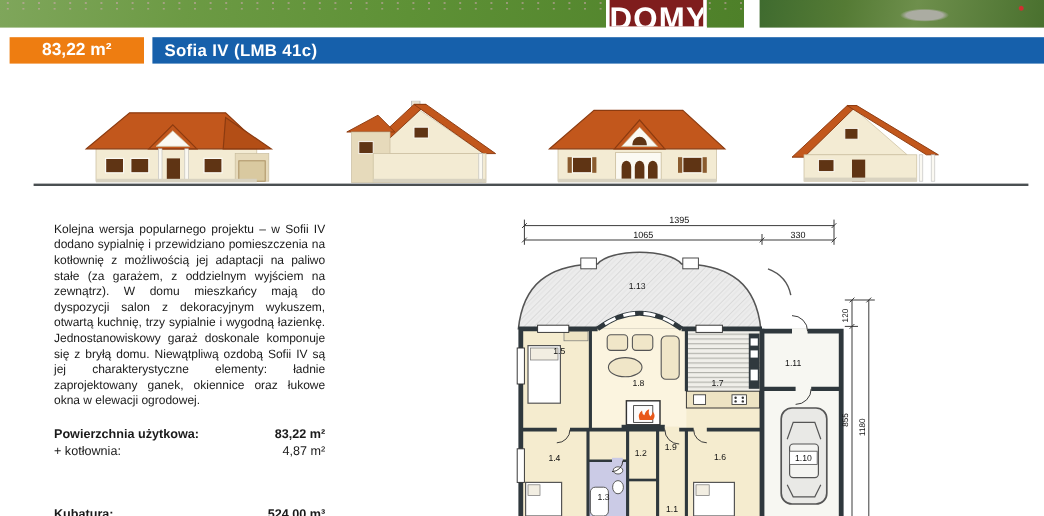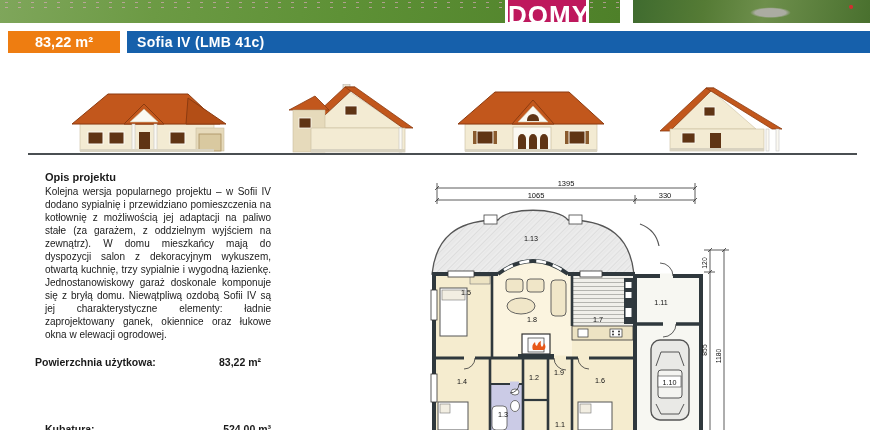--- a/index.html
+++ b/index.html
@@ -9,37 +9,37 @@
   .photo{position:absolute;top:0;height:23px;overflow:hidden;}
   .photo-left{left:0;width:620px;
     background:linear-gradient(100deg,#7FA65B 0%,#6C9A44 25%,#5E9136 55%,#4E8029 100%);}
   .meadow-dots{position:absolute;top:0;left:0;right:0;height:8px;opacity:.65;
     background-image:radial-gradient(#DCA9BF 1px,transparent 1.6px);background-size:13px 5px;}
   .photo-right{left:633px;width:237px;
     background:
       radial-gradient(circle at 92% 30%,#D03030 0 1.5px,transparent 2.5px),
       radial-gradient(ellipse 34px 9px at 58% 55%,#ABACA2 0 45%,transparent 60%),
       linear-gradient(100deg,#3F6B2F 0%,#557B35 30%,#6E8F4C 55%,#49702E 100%);}
-  .logo-box{position:absolute;left:505px;top:0;width:78px;height:22px;background:#be185d;
+  .logo-box{position:absolute;left:505px;top:0;width:78px;height:22px;background:#7f1d1d;
     border:3px solid #fff;border-top:none;overflow:hidden;}
   .logo-box span{position:absolute;bottom:-6px;width:100%;text-align:center;
     font-weight:bold;font-size:26px;line-height:1;color:#fff;letter-spacing:1px;}
   
   .badge{position:absolute;left:8px;top:31px;width:112px;height:22px;background:#EE7D11;
     color:#fff;font-weight:bold;font-size:14.5px;display:flex;align-items:center;justify-content:center;}
   .bluebar{position:absolute;left:127px;top:31px;width:747px;height:22px;background:#1660AB;
     color:#fff;font-weight:bold;font-size:14px;display:flex;align-items:center;padding-left:10px;box-sizing:border-box;letter-spacing:.3px;}
   
   .elev{position:absolute;}
   .groundline{position:absolute;left:28px;top:153px;width:829px;height:2px;background:#4A4F52;}
   
   .desc-head{position:absolute;left:45px;top:171px;width:226px;font-size:11px;font-weight:bold;}
   .desc-body{position:absolute;left:45px;top:185px;width:226px;font-size:10px;line-height:13px;
     text-align:justify;}
-  .areas{position:absolute;left:35px;top:356px;width:226px;font-size:10.5px;}
+  .areas{position:absolute;left:45px;top:356px;width:226px;font-size:10.5px;}
   .arow{display:flex;justify-content:space-between;height:13.5px;line-height:13.5px;}
   .arow.bold{font-weight:bold;}
   .kubatura{position:absolute;left:45px;top:423px;width:226px;font-size:10.5px;font-weight:bold;
     display:flex;justify-content:space-between;}
   
   .plan{position:absolute;left:420px;top:178px;width:320px;height:252px;}
   .plan text{font-family:"Liberation Sans",sans-serif;}
 </style>
 </head>
 <body>
@@ -123,27 +123,30 @@
     <rect x="118" y="46" width="3" height="22" fill="#FBF9F2" stroke="#BBB" stroke-width="0.5"></rect>
     <rect x="128" y="46" width="3" height="22" fill="#FBF9F2" stroke="#BBB" stroke-width="0.5"></rect>
     <rect x="56" y="24" width="11" height="9" fill="#5F3414" stroke="#FBF9F2" stroke-width="0.8"></rect>
     <rect x="62" y="50" width="11" height="18" fill="#5F3414"></rect>
     <rect x="34" y="50" width="13" height="10" fill="#5F3414" stroke="#FBF9F2" stroke-width="0.8"></rect>
     <rect x="22" y="65" width="94" height="3" fill="#D8D2C0"></rect>
   </svg>
 
   <div class="groundline"></div>
 
-  <div class="desc-head">Opis projektu</div>
   <div class="desc-body">Kolejna wersja popularnego projektu – w Sofii IV dodano sypialnię i przewidziano pomieszczenia na kotłownię z możliwością jej adaptacji na paliwo stałe (za garażem, z oddzielnym wyjściem na zewnątrz). W domu mieszkańcy mają do dyspozycji salon z dekoracyjnym wykuszem, otwartą kuchnię, trzy sypialnie i wygodną łazienkę. Jednostanowiskowy garaż doskonale komponuje się z bryłą domu. Niewątpliwą ozdobą Sofii IV są jej charakterystyczne elementy: ładnie zaprojektowany ganek, okiennice oraz łukowe okna w elewacji ogrodowej.</div>
 
   <div class="areas">
     <div class="arow bold">
       <span>Powierzchnia użytkowa:</span>
       <span>83,22 m²</span>
+    </div>
+    <div class="arow">
+      <span>+ kotłownia:</span>
+      <span>4,87 m²</span>
     </div>
   </div>
   <div class="kubatura">
     <span>Kubatura:</span>
     <span>524,00 m³</span>
   </div>
 
   <div class="plan">
   <svg width="320" height="252" viewBox="0 0 320 252">
     <defs>

